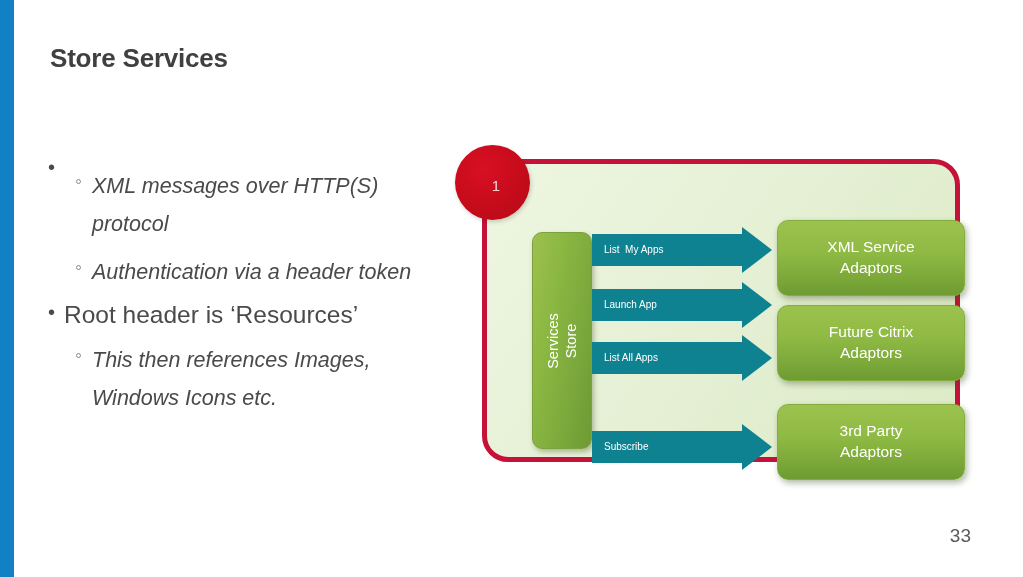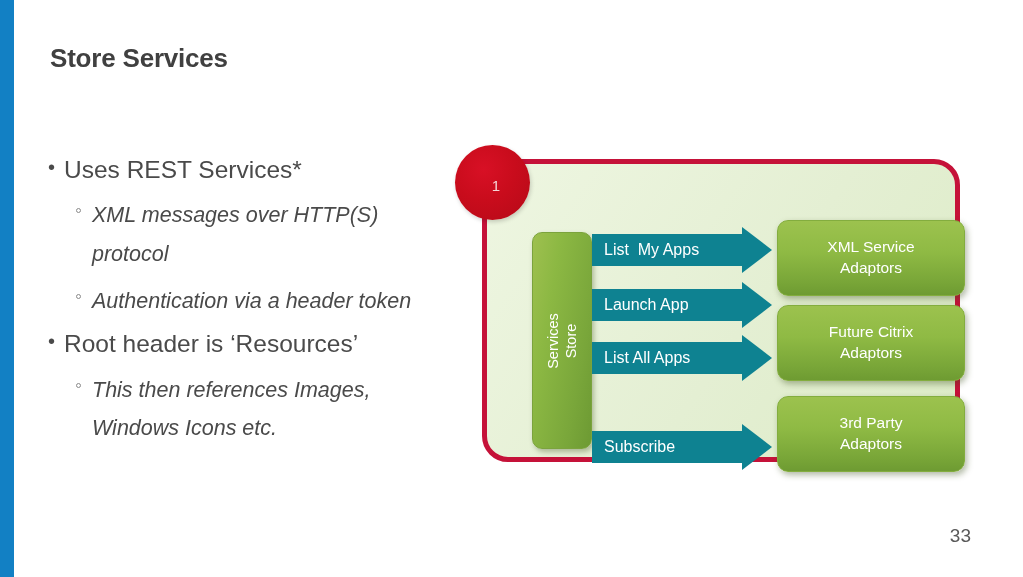--- a/index.html
+++ b/index.html
@@ -152,21 +152,21 @@
     border-top: 23px solid transparent;
     border-bottom: 23px solid transparent;
     border-left: 30px solid #0E8291;
   }
   .arrow .lbl {
     position: absolute;
     left: 12px;
     top: 0;
     height: 32px;
     line-height: 32px;
-    font-size: 16px;
+    font-size: 10px;
     color: #ffffff;
     white-space: pre;
   }
 
   
   .adaptor {
     position: absolute;
     left: 290px;
     width: 188px;
     height: 76px;
@@ -226,21 +226,20 @@
 <div class="slide">
 
   <div class="accent-bar"></div>
 
   <div class="slide-title">Store Services</div>
 
   <div class="bullets">
 
     <div class="b1">
       <span class="dot">•</span>
-      <span>Uses REST Services*</span>
     </div>
 
     <div class="b2">
       <span class="ring"></span>
       <span>XML messages over HTTP(S) protocol</span>
     </div>
 
     <div class="b2">
       <span class="ring"></span>
       <span>Authentication via a header token</span>
@@ -300,21 +299,21 @@
         </div>
       </div>
 
       <div class="adaptor" style="top:141px;">
         <div>
           <span>Future Citrix</span><br>
           <span>Adaptors</span>
         </div>
       </div>
 
-      <div class="adaptor" style="top:232px;">
+      <div class="adaptor" style="top:240px;">
         <div>
           <span>3rd Party</span><br>
           <span>Adaptors</span>
         </div>
       </div>
 
     </div>
 
     <div class="badge">
       <div class="num">1</div>

